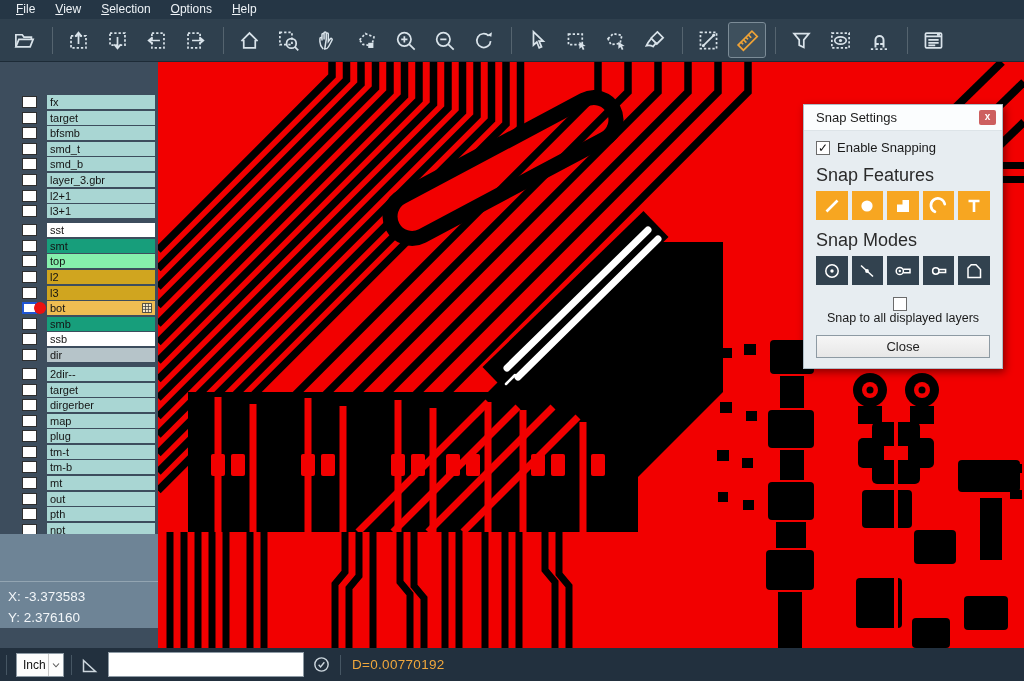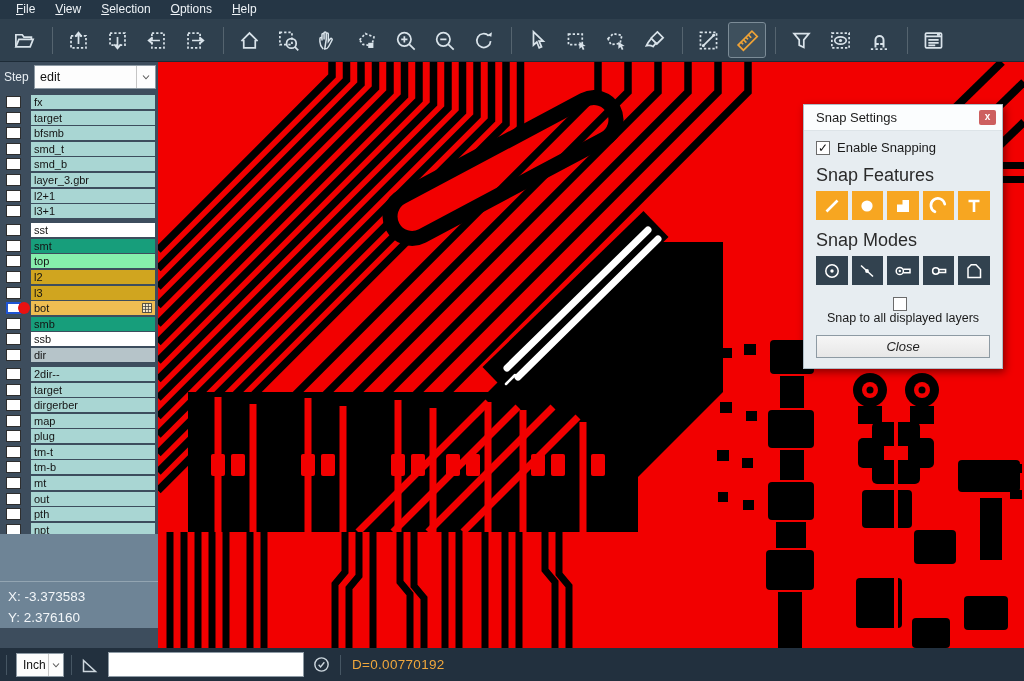--- a/index.html
+++ b/index.html
@@ -27,21 +27,21 @@
   .side { position:absolute; left:0; top:62px; width:158px; height:586px; background:#3d4d5d; }
   .steprow { display:flex; align-items:center; height:30px; padding:3px 2px 3px 4px; }
   .steplabel { color:#e8eef3; font-size:12px; width:30px; }
   .stepselect { flex:1; height:24px; background:#fdfdfd; border:1px solid #8d9aa4;
                 display:flex; align-items:center; font-size:12.5px; color:#111; padding-left:5px; }
   .stepselect .chev { margin-left:auto; width:19px; height:22px; border-left:1px solid #c5c5c5;
                       display:flex; align-items:center; justify-content:center; color:#555; }
   .chev svg { width:12px; height:12px; }
   .layers { position:absolute; left:0; top:33px; width:158px; }
   .lgroup { margin-bottom:5px; }
-  .lrow { position:relative; display:flex; align-items:stretch; height:14px; margin-bottom:1.6px; }
+  .lrow { position:relative; display:flex; align-items:stretch; height:14px; margin-bottom:1.6px;margin-left:16px; }
   .cbcell { width:26px; display:flex; align-items:center; justify-content:center; }
   .cb { width:15px; height:12px; background:#fff; border:1px solid #2e2e2e; }
   .cb.sel { border:2px solid #1f55d4; }
   .dot { position:absolute; left:18px; top:1px; width:12px; height:12px; border-radius:50%;
          background:#ea1111; z-index:2; }
   .lname { flex:1; margin-left:5px; margin-right:3px; font-size:11px; color:#141414;
            display:flex; align-items:center; padding-left:3px; }
   .lname .gridic { margin-left:auto; margin-right:3px; display:flex; }
   .sbottom { position:absolute; left:0; top:472px; width:158px; height:94px; background:#6e8496; }
   .sbottom .hr { position:absolute; left:0; top:47px; width:158px; height:1px; background:#93a5b2; }
@@ -65,21 +65,21 @@
          font-size:12px; line-height:13px; text-align:center; color:#111; }
   .chklabel { font-size:13px; color:#1a1a1a; }
   .seclabel { font-size:18px; color:#2a2a2a; margin:10px 0 5px 0; }
   .btnrow { display:flex; gap:4px; }
   .sqbtn { width:32px; height:29px; display:flex; align-items:center; justify-content:center; }
   .sqbtn svg { width:20px; height:20px; }
   .sqbtn.feature { background:#f7a621; }
   .sqbtn.mode { background:#32424f; }
   .dlg-closebtn { margin-top:10px; height:23px; width:100%; background:linear-gradient(#f6f6f6,#e7e7e7);
                   border:1px solid #8d9aa3; font-size:13px; color:#222; display:flex;
-                  align-items:center; justify-content:center; font-family:"Liberation Sans",sans-serif;font-style:italic; }
+                  align-items:center; justify-content:center; font-family:"Liberation Sans",sans-serif; }
   .mt12 { margin-top:12px;flex-direction:column; }
 
   
   .sbar { position:absolute; left:0; top:648px; width:1024px; height:33px; background:#22303e;
           display:flex; align-items:center; }
   .ssep { width:1px; height:20px; background:#465663; }
   .unitsel { width:48px; height:24px; background:#fdfdfd; border:1px solid #8d9aa4; margin-left:9px;
              display:flex; align-items:center; font-size:12px; color:#111; padding-left:6px; }
   .unitsel .chev { margin-left:auto; width:15px; height:22px; border-left:1px solid #c9c9c9;
                    display:flex; align-items:center; justify-content:center; color:#555; }
@@ -288,31 +288,20 @@
           <svg viewBox="0 0 20 20">
             <rect x="3" y="3.5" width="14" height="13" rx="1" fill="none" stroke="currentColor" stroke-width="1.5"></rect>
             <path d="M3 6.5 h14 M5.5 9.5 h9 M5.5 12 h9 M5.5 14.3 h6" fill="none" stroke="currentColor" stroke-width="1.5"></path>
             <rect x="13" y="4.3" width="2.6" height="1.6" fill="currentColor"></rect>
           </svg>
         </span>
       </div>
     </div>
 
   <div class="side">
-    <div class="steprow">
-      <span class="steplabel">Step</span>
-      <div class="stepselect">
-        <span>edit</span>
-        <span class="chev">
-          <svg viewBox="0 0 20 20">
-              <path d="M5 7.5 l5 5.5 5-5.5" fill="none" stroke="currentColor" stroke-width="1.7"></path>
-            </svg>
-        </span>
-      </div>
-    </div>
     <div class="layers">
         <div class="lgroup">
           <div class="lrow">
             <div class="cbcell">
               <div class="cb"></div>
             </div>
             <div class="lname" style="background: rgb(169, 214, 211);">fx</div>
           </div>
           <div class="lrow">
             <div class="cbcell">

